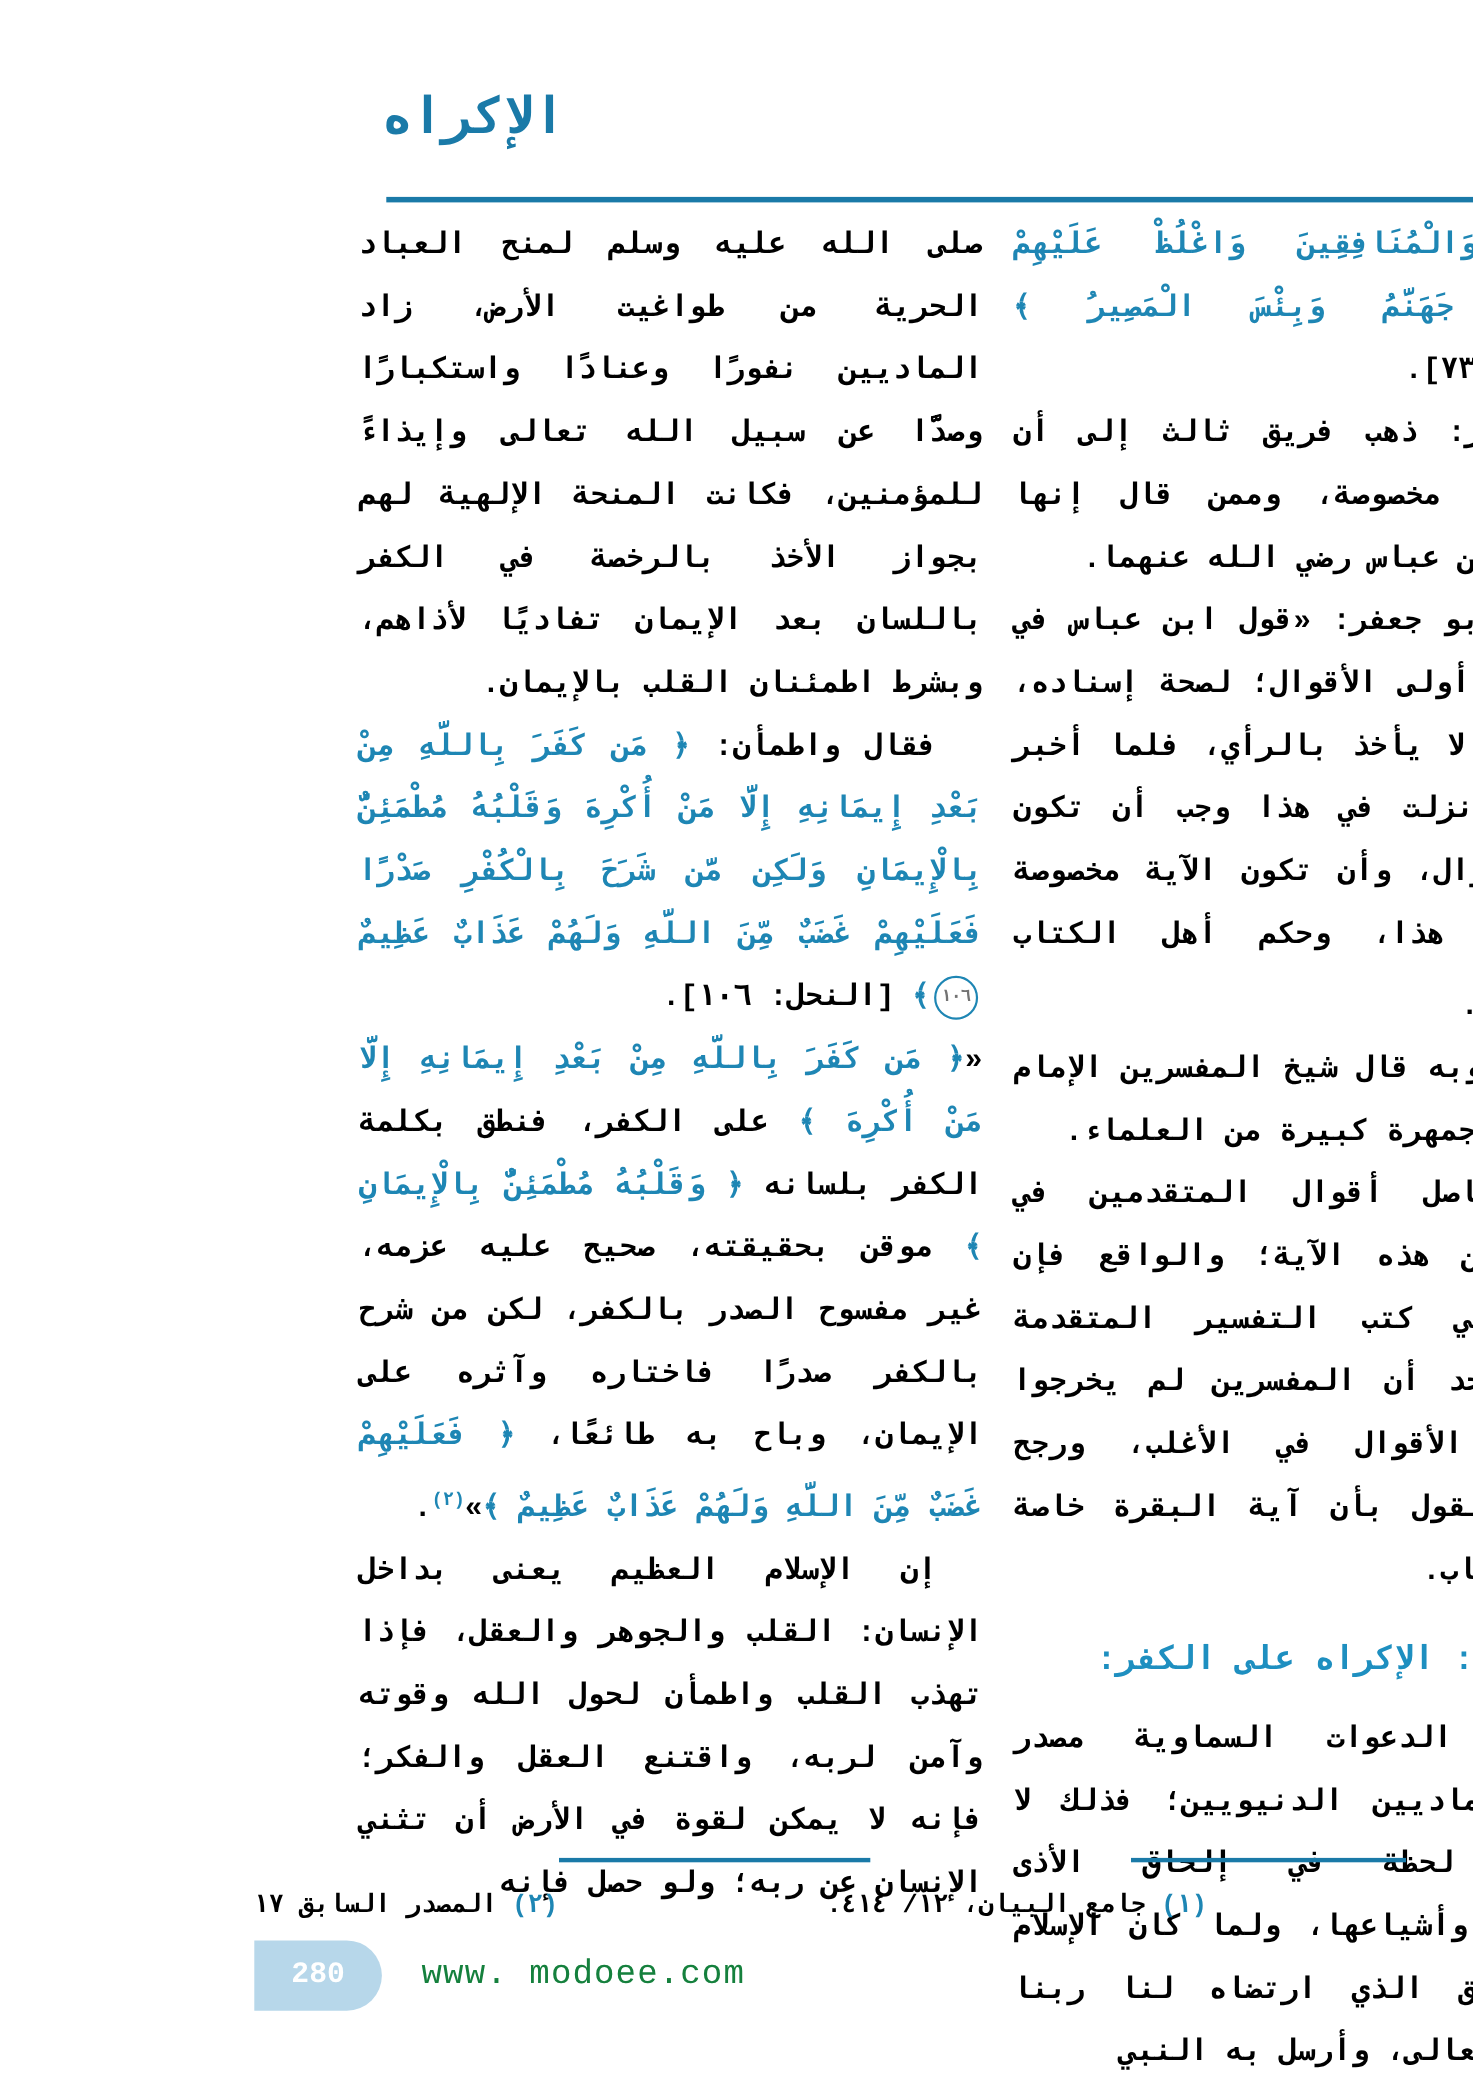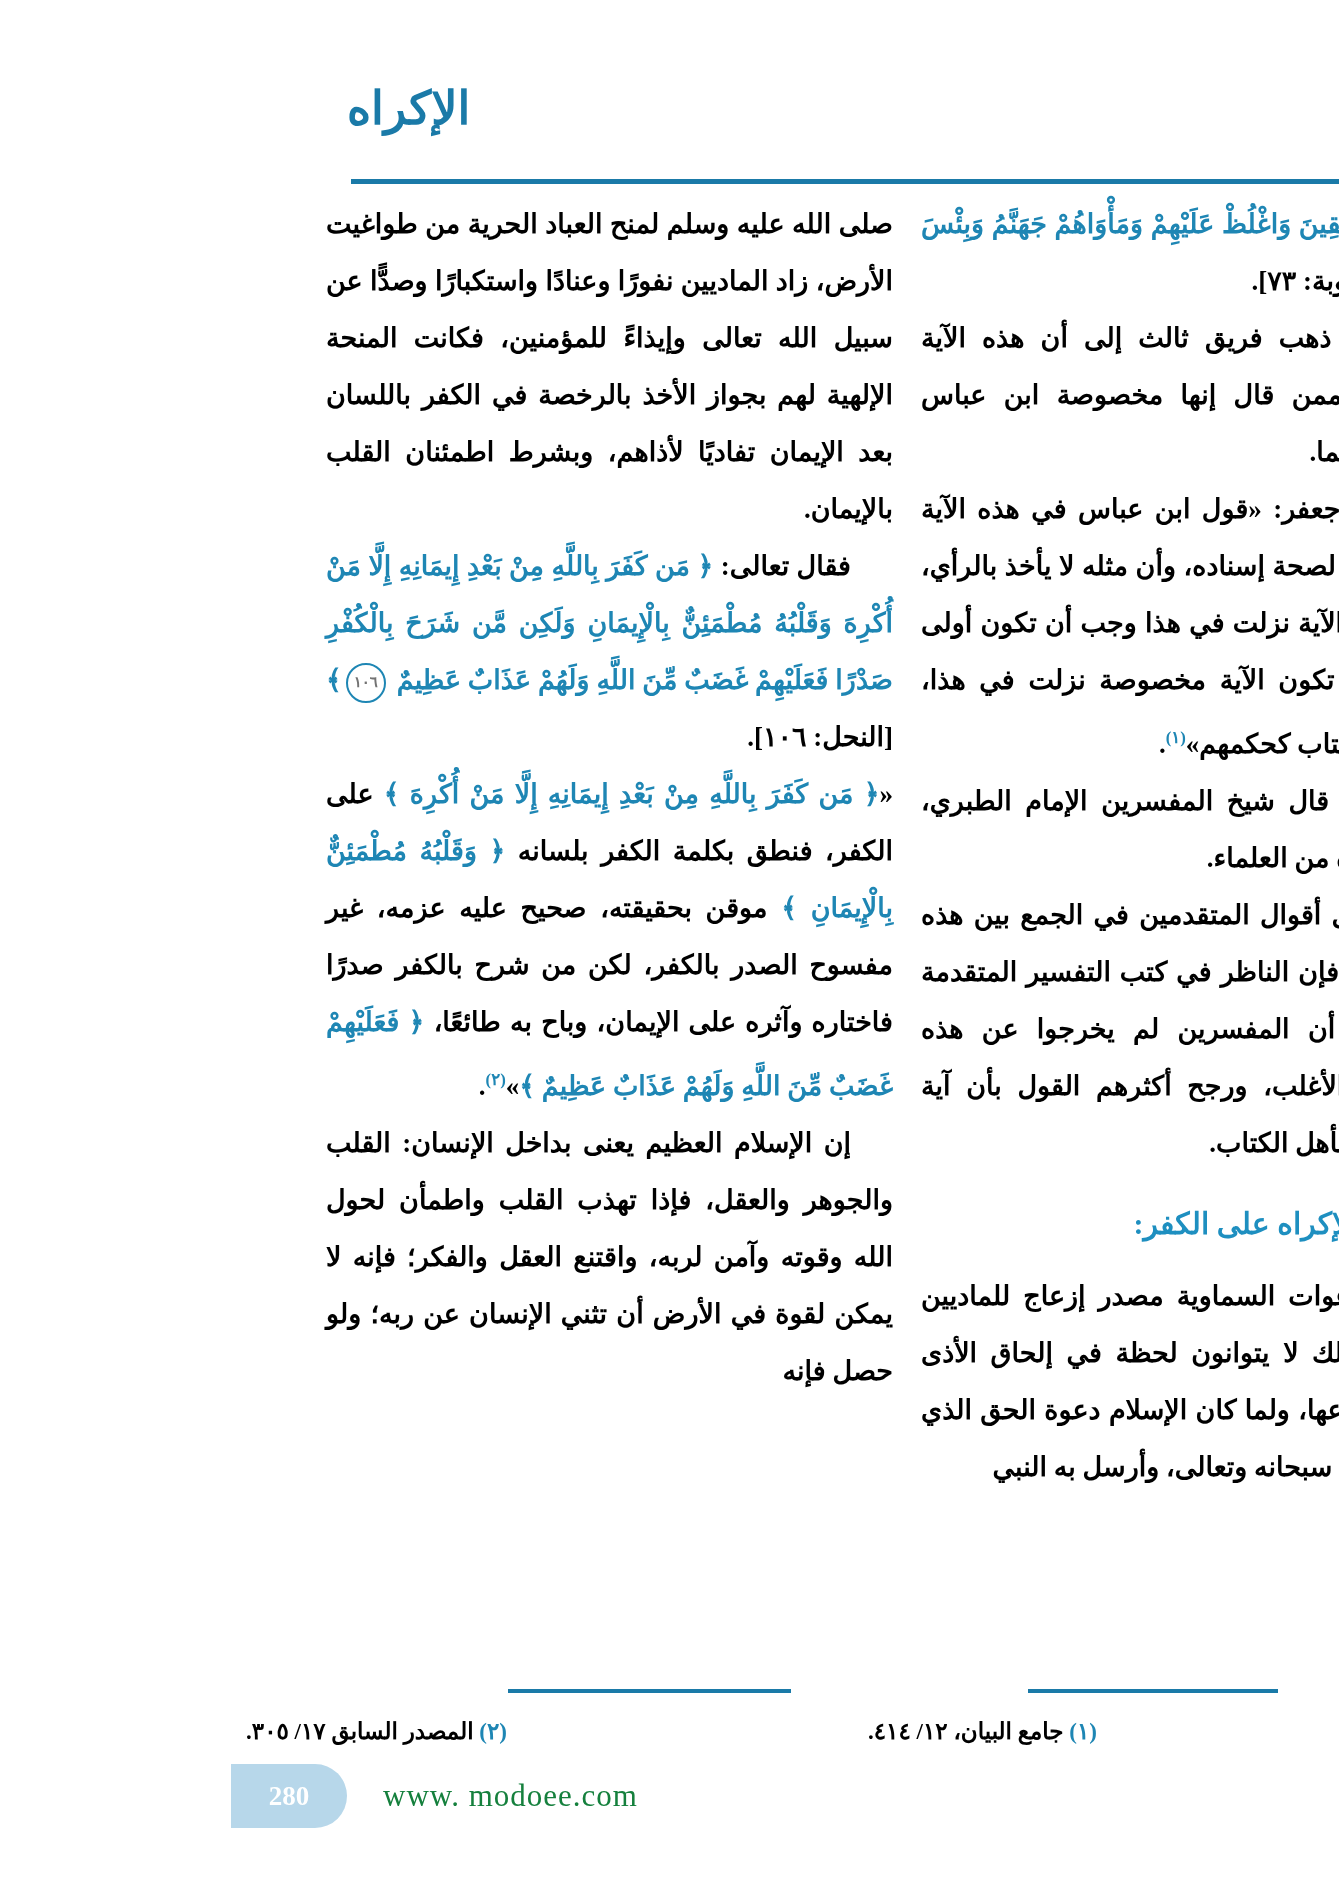--- a/index.html
+++ b/index.html
@@ -1,20 +1,20 @@
 <!DOCTYPE html>
 <html lang="ar" dir="rtl"><head>
 <meta charset="utf-8">
 <style>
   html,body{margin:0;padding:0;background:#fff;}
   .page{
     position:relative;
     width:1108px;height:1890px;
     background:#ffffff;
-    font-family:Liberation Serif, serif;
+    font-family:Liberation Mono, monospace;
     direction:rtl;
     overflow:hidden;
     color:#000;
   }
   .header-title{
     position:absolute;top:84px;left:116px;
     color:#1a7aa8;font-size:46px;font-weight:bold;
     line-height:1.1;
   }
   .header-rule{
@@ -83,21 +83,21 @@
     <p class="para"><span>والجوهر:</span><span> ذهب فريق ثالث إلى أن هذه الآية مخصوصة، وممن قال إنها مخصوصة ابن عباس رضي الله عنهما.</span></p>
     <p class="para"><span>وقال أبو جعفر: «قول ابن عباس في هذه الآية أولى الأقوال؛ لصحة إسناده، وأن مثله لا يأخذ بالرأي، فلما أخبر أن الآية نزلت في هذا وجب أن تكون أولى الأقوال، وأن تكون الآية مخصوصة نزلت في هذا، وحكم أهل الكتاب كحكمهم»</span><span class="fnref">(١)</span><span>.</span></p>
     <p class="para"><span>وبهذا وبه قال شيخ المفسرين الإمام الطبري، وجمهرة كبيرة من العلماء.</span></p>
     <p class="para"><span>هذا حاصل أقوال المتقدمين في الجمع بين هذه الآية؛ والواقع فإن الناظر في كتب التفسير المتقدمة عمومًا، يجد أن المفسرين لم يخرجوا عن هذه الأقوال في الأغلب، ورجح أكثرهم القول بأن آية البقرة خاصة بأهل الكتاب.</span></p>
     <p class="section-heading">كبيرةًا: الإكراه على الكفر:</p>
     <p class="para"><span>تعتبر الدعوات السماوية مصدر إزعاج للماديين الدنيويين؛ فذلك لا يتوانون لحظة في إلحاق الأذى بأتباعها وأشياعها، ولما كان الإسلام دعوة الحق الذي ارتضاه لنا ربنا سبحانه وتعالى، وأرسل به النبي</span></p>
   </div>
 
   <div class="col col-left">
     <p class="para noindent"><span>صلى الله عليه وسلم لمنح العباد الحرية من طواغيت الأرض، زاد الماديين نفورًا وعنادًا واستكبارًا وصدًّا عن سبيل الله تعالى وإيذاءً للمؤمنين، فكانت المنحة الإلهية لهم بجواز الأخذ بالرخصة في الكفر باللسان بعد الإيمان تفاديًا لأذاهم، وبشرط اطمئنان القلب بالإيمان.</span></p>
-    <p class="para"><span>فقال تعالى: </span><span class="q">﴿ مَن كَفَرَ بِاللَّهِ مِنْ بَعْدِ إِيمَانِهِ إِلَّا مَنْ أُكْرِهَ وَقَلْبُهُ مُطْمَئِنٌّ بِالْإِيمَانِ وَلَكِن مَّن شَرَحَ بِالْكُفْرِ صَدْرًا فَعَلَيْهِمْ غَضَبٌ مِّنَ اللَّهِ وَلَهُمْ عَذَابٌ عَظِيمٌ </span><span class="ayah-badge">
+    <p class="para"><span>فقال واطمأن: </span><span class="q">﴿ مَن كَفَرَ بِاللَّهِ مِنْ بَعْدِ إِيمَانِهِ إِلَّا مَنْ أُكْرِهَ وَقَلْبُهُ مُطْمَئِنٌّ بِالْإِيمَانِ وَلَكِن مَّن شَرَحَ بِالْكُفْرِ صَدْرًا فَعَلَيْهِمْ غَضَبٌ مِّنَ اللَّهِ وَلَهُمْ عَذَابٌ عَظِيمٌ </span><span class="ayah-badge">
           <span>١٠٦</span>
         </span><span class="q">﴾</span><span class="ref"> [النحل: ١٠٦].</span></p>
     <p class="para noindent"><span>«</span><span class="q">﴿ مَن كَفَرَ بِاللَّهِ مِنْ بَعْدِ إِيمَانِهِ إِلَّا مَنْ أُكْرِهَ ﴾</span><span> على الكفر، فنطق بكلمة الكفر بلسانه </span><span class="q">﴿ وَقَلْبُهُ مُطْمَئِنٌّ بِالْإِيمَانِ ﴾</span><span> موقن بحقيقته، صحيح عليه عزمه، غير مفسوح الصدر بالكفر، لكن من شرح بالكفر صدرًا فاختاره وآثره على الإيمان، وباح به طائعًا، </span><span class="q">﴿ فَعَلَيْهِمْ غَضَبٌ مِّنَ اللَّهِ وَلَهُمْ عَذَابٌ عَظِيمٌ ﴾</span><span>»</span><span class="fnref">(٢)</span><span>.</span></p>
     <p class="para"><span>إن الإسلام العظيم يعنى بداخل الإنسان: القلب والجوهر والعقل، فإذا تهذب القلب واطمأن لحول الله وقوته وآمن لربه، واقتنع العقل والفكر؛ فإنه لا يمكن لقوة في الأرض أن تثني الإنسان عن ربه؛ ولو حصل فإنه</span></p>
   </div>
 
   <div class="fn-sep fn-sep-right"></div>
   <div class="fn-sep fn-sep-left"></div>
 
   <div class="footnote footnote-right"><span class="fn-marker">(١)</span><span> جامع البيان، ١٢/ ٤١٤.</span></div>

